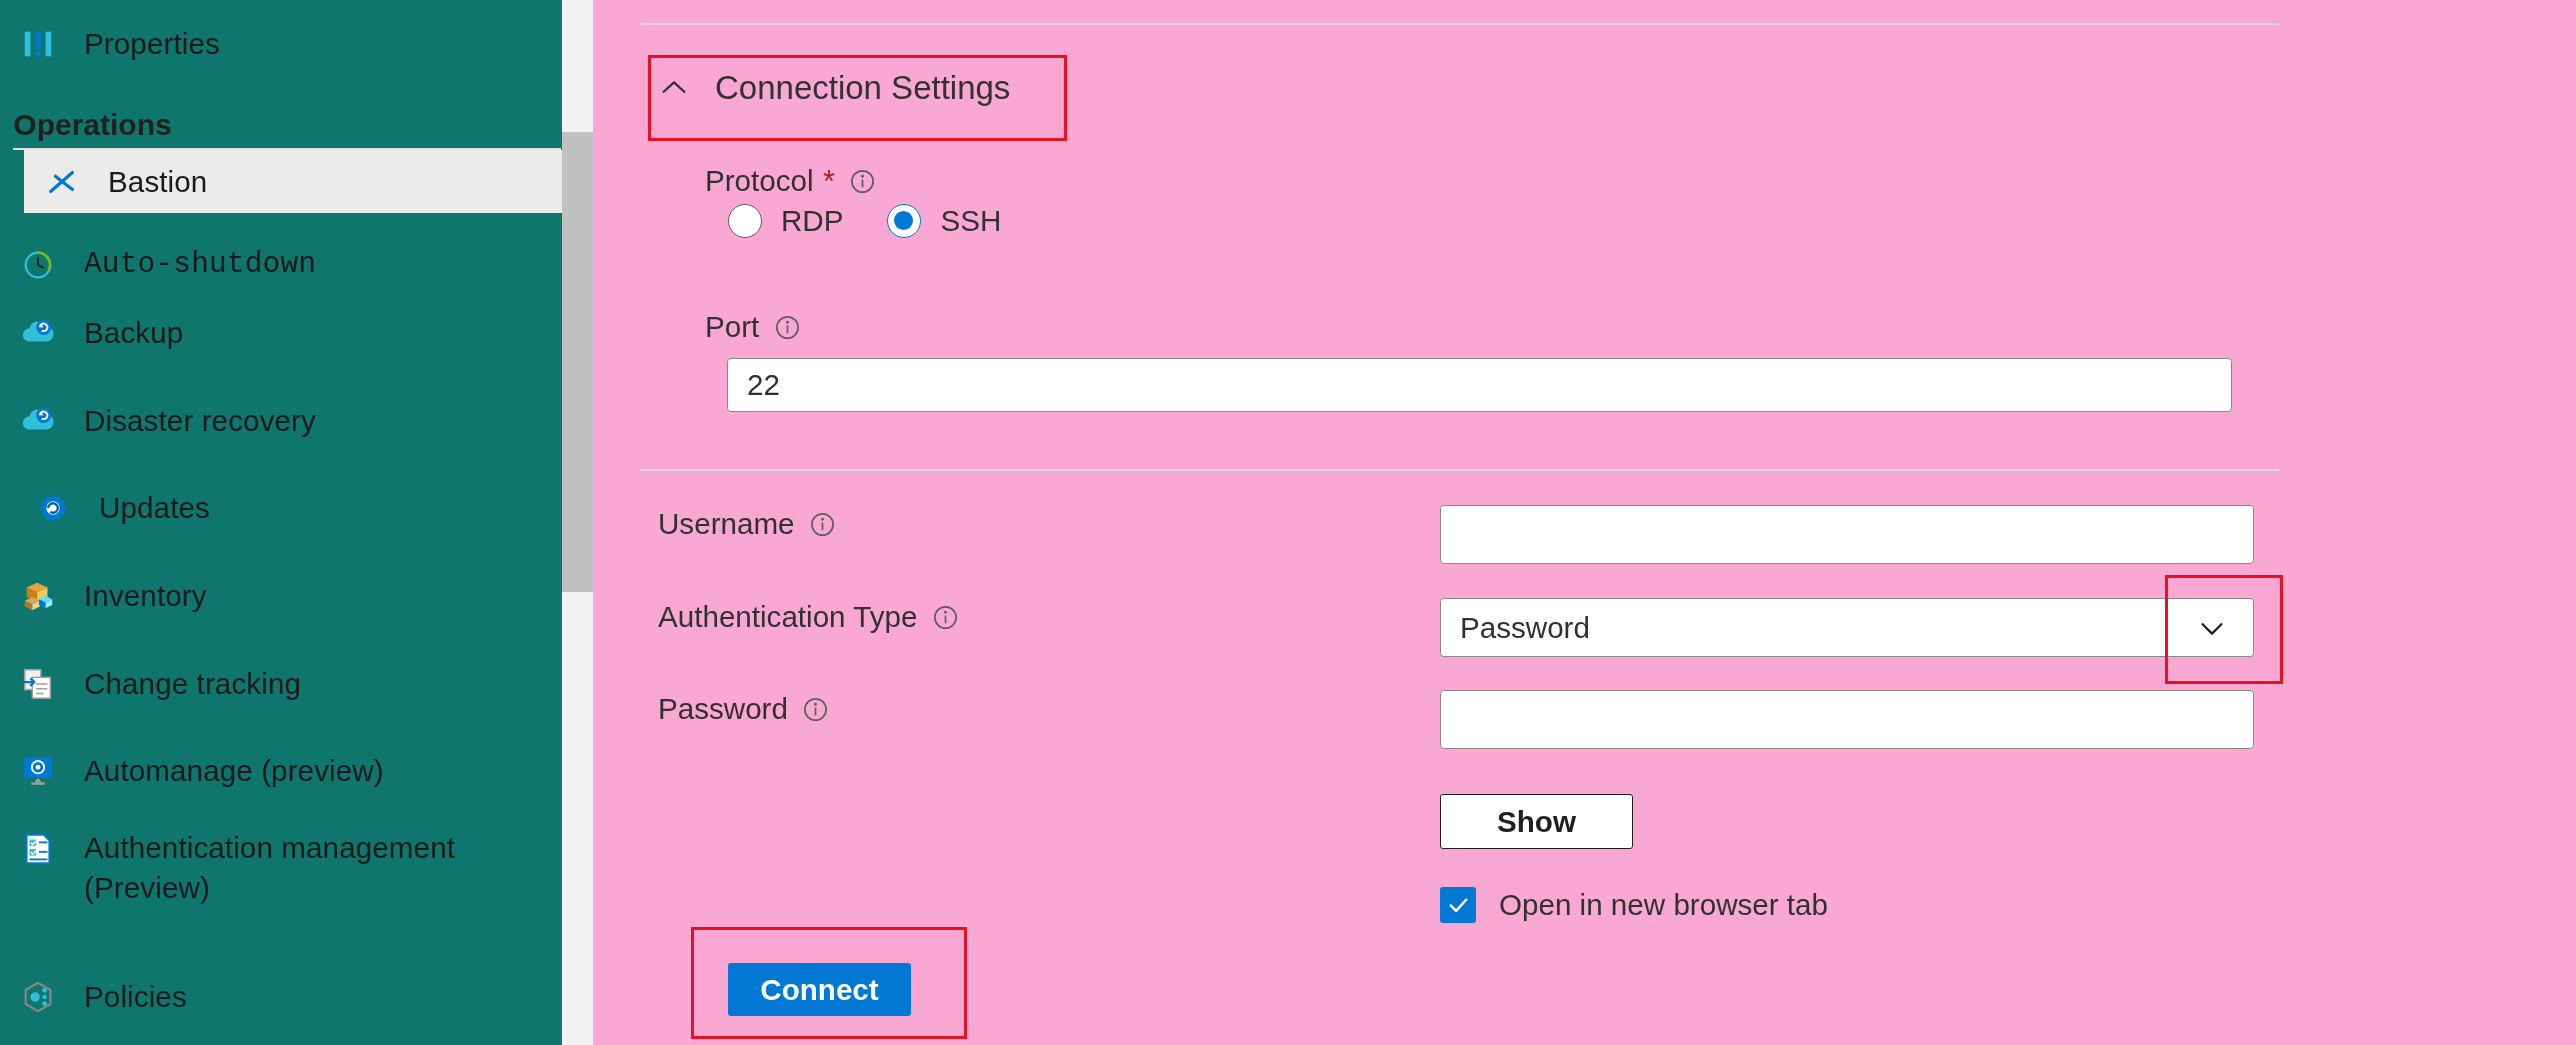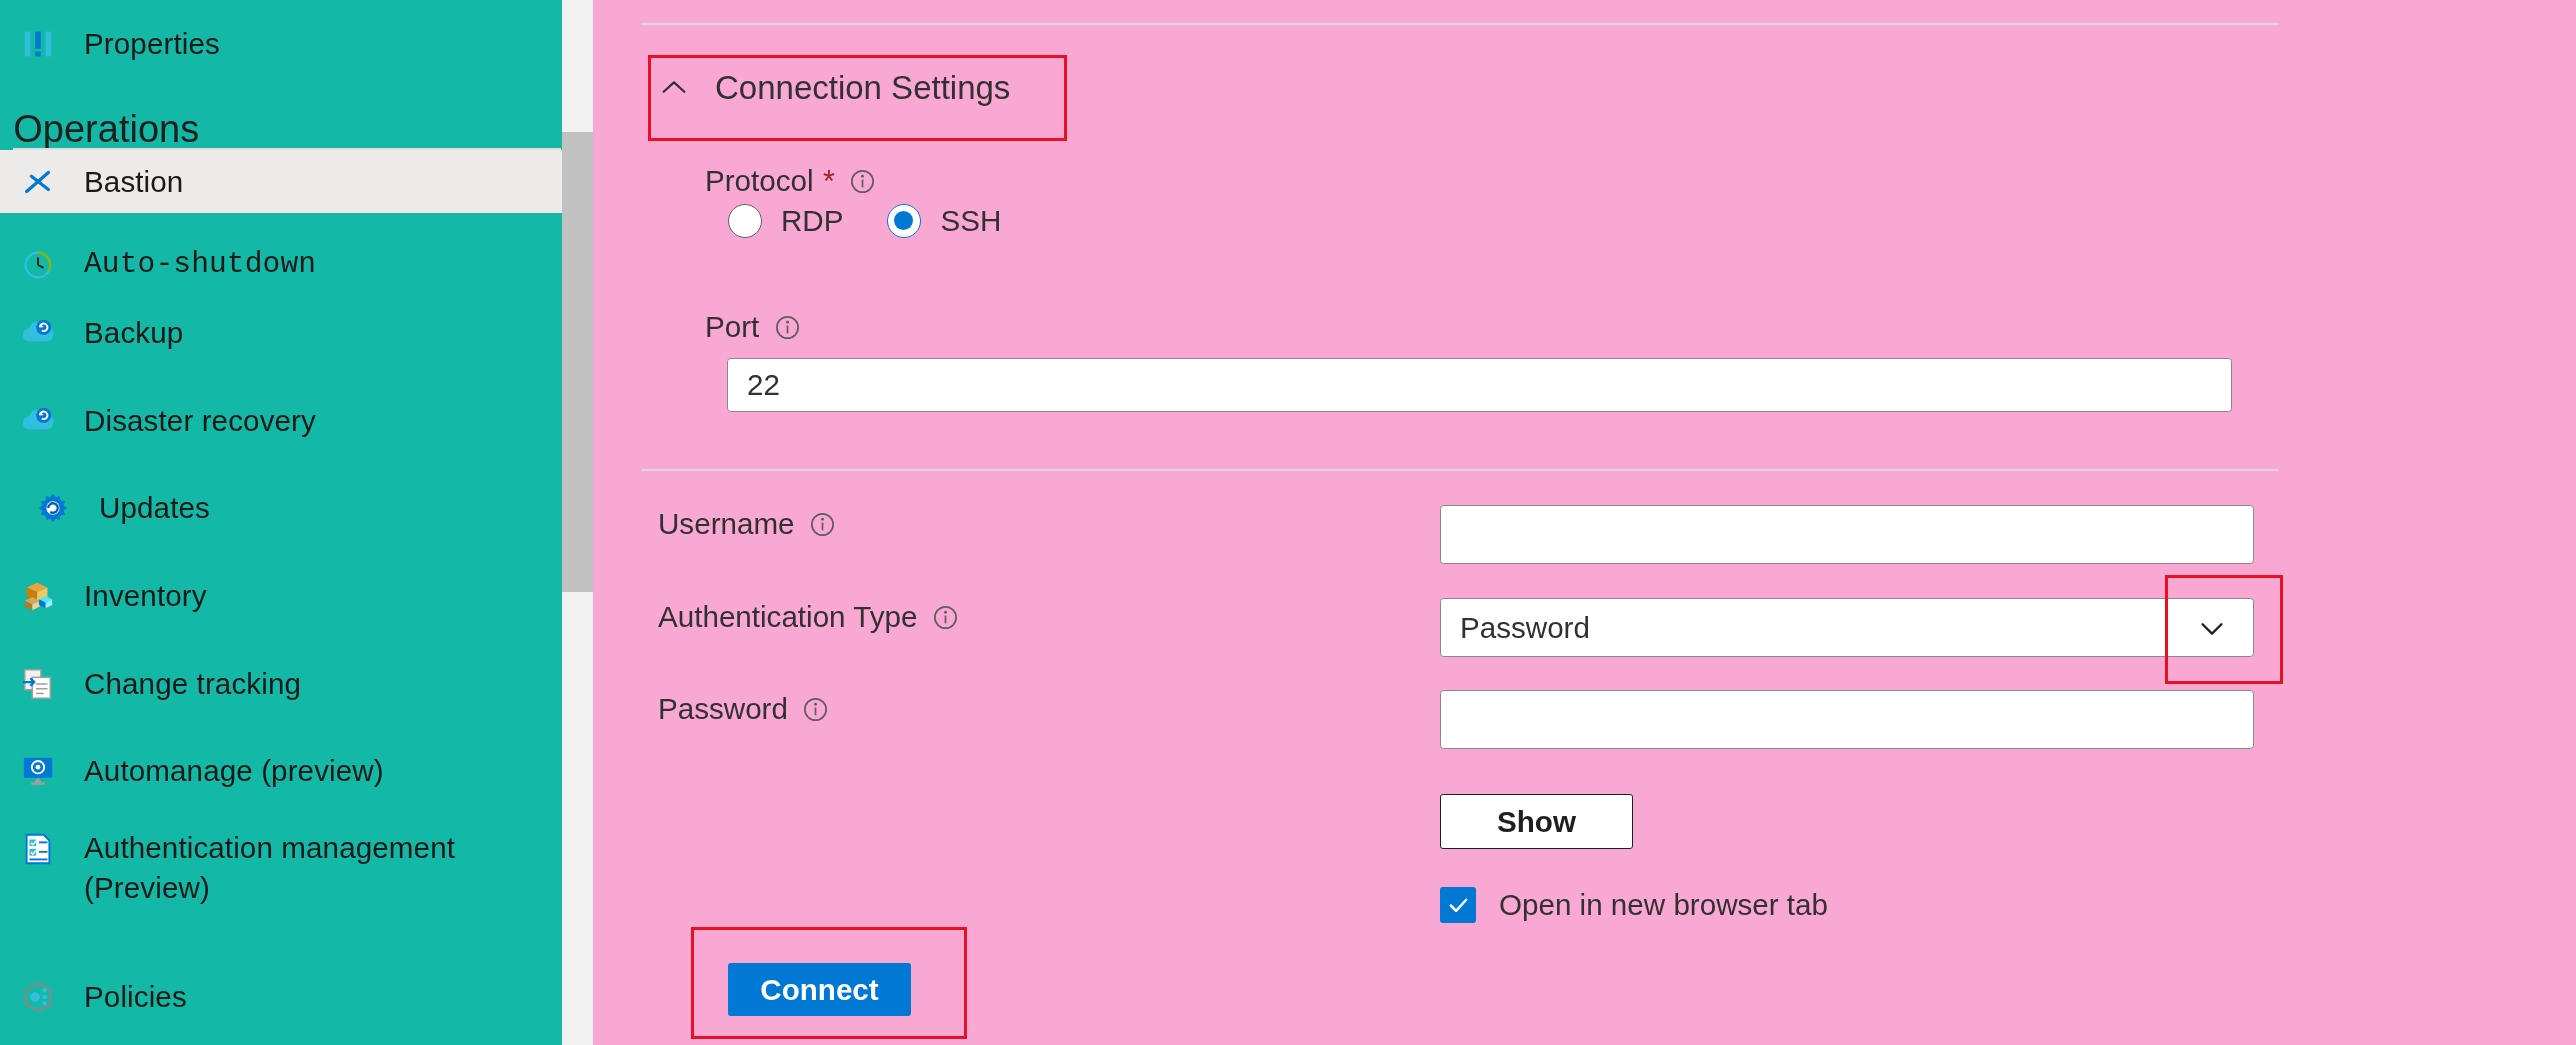--- a/index.html
+++ b/index.html
@@ -15,21 +15,21 @@
     background: #ffffff;
     overflow: hidden;
   }
 
   
   #sidebar {
     position: absolute;
     left: 0; top: 0;
     width: 562px;
     height: 1046px;
-    background: #14b8a6;
+    background: #0f766e;
   }
   .nav-item {
     position: absolute;
     left: 0;
     width: 562px;
     display: flex;
     align-items: center;
     padding-left: 17px;
     cursor: pointer;
   }
@@ -52,22 +52,22 @@
   .nav-sep {
     position: absolute;
     left: 13.3px;
     width: 548px;
     height: 1.9px;
     background: #e1dfdd;
   }
   .group-header {
     position: absolute;
     left: 13.3px;
-    font-size: 38px;
-    font-weight: 400;
+    font-size: 30px;
+    font-weight: 700;
     color: #201f1e;
   }
 
   
   #scroll-track {
     position: absolute;
     left: 562px; top: 0;
     width: 31px; height: 1046px;
     background: #f1f1f1;
   }
@@ -266,21 +266,21 @@
         </svg>
       </span>
       <span class="nav-label">Properties</span>
     </div>
 
 
     <div class="group-header" style="top:108px;">Operations</div>
 
     <div class="nav-sep" style="top:148px;"></div>
 
-    <div class="nav-item selected" style="top:150px;height:63px;">
+    <div class="nav-item selected" style="top:150px;height:63px;margin-left:24px;">
       <span class="nav-icon">
         <svg width="36" height="36" viewBox="0 0 38 38">
           <line x1="7" y1="29" x2="30" y2="9" stroke="#0078d4" stroke-width="3.4" stroke-linecap="round"></line>
           <line x1="12" y1="13" x2="30" y2="27" stroke="#0078d4" stroke-width="3.4" stroke-linecap="round"></line>
         </svg>
       </span>
       <span class="nav-label">Bastion</span>
     </div>
 
     <div class="nav-item" style="top:227px;height:76px;font-family:Liberation Mono, monospace;">

